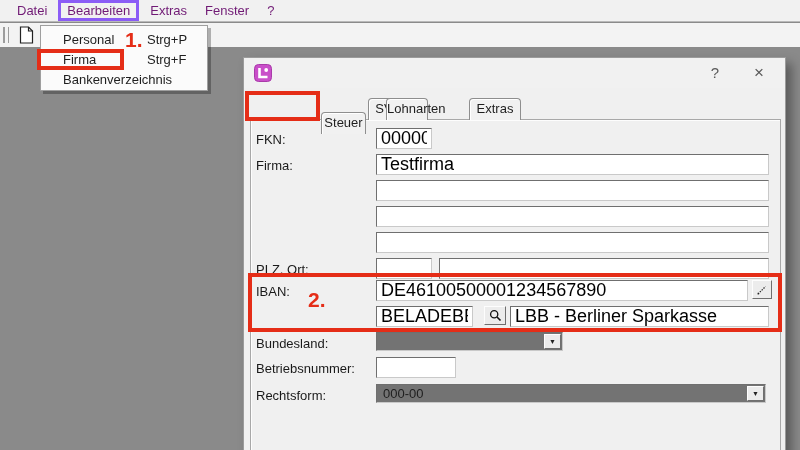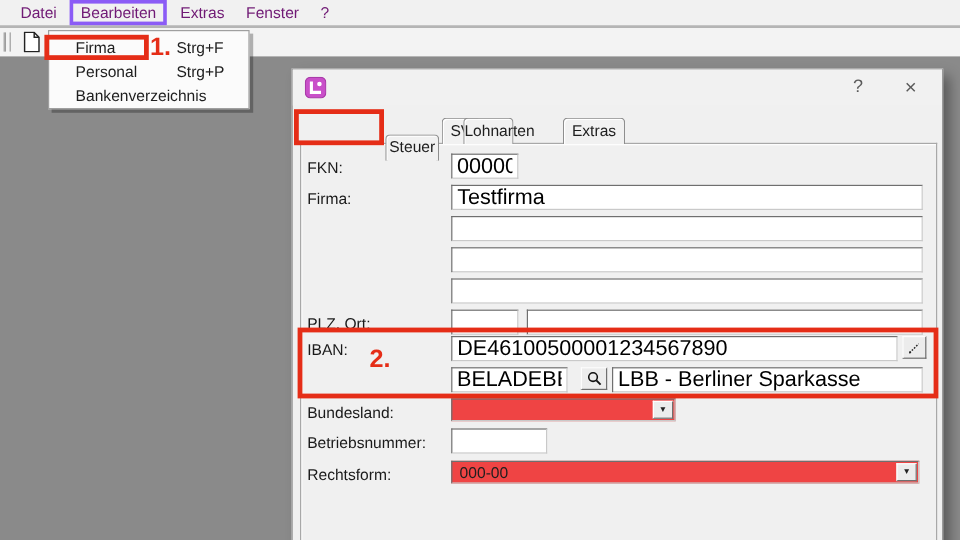--- a/index.html
+++ b/index.html
@@ -48,21 +48,21 @@
   .tab-red-box { position:absolute; left:1px; top:33px; width:75px; height:30px; border:4px solid #e52d17;
                  z-index:6; pointer-events:none; }
   .tabpanel { position:absolute; left:6px; top:61px; width:531px; height:339px; background:#f0f0f0;
               border:1px solid #a8a8a8; border-bottom:none; box-shadow:inset 1px 1px 0 #fdfdfd; z-index:1; }
 
   
   .frm-label { position:absolute; left:12px; width:118px; color:#1a1a1a; z-index:3; }
   .win-input { position:absolute; height:21px; background:#ffffff; border:1px solid; z-index:3;
                border-color:#6f6f6f #c9c9c9 #c9c9c9 #6f6f6f; padding:0 4px;
                font-family:"Liberation Sans", sans-serif; font-size:18px; color:#000; }
-  .combo { position:absolute; height:19px; background:#ef4444; border:1px solid; z-index:3;
+  .combo { position:absolute; height:19px; background:#737373; border:1px solid; z-index:3;
            border-color:#6f6f6f #c9c9c9 #c9c9c9 #6f6f6f; }
   .combo .val { position:absolute; left:6px; top:1px; line-height:16px; }
   .combo-btn { position:absolute; right:1px; top:1px; bottom:1px; width:17px; background:#ececec;
                border:1px solid; border-color:#fdfdfd #6f6f6f #6f6f6f #fdfdfd;
                font-size:7px; color:#222; display:flex; align-items:center; justify-content:center; }
   .sq-btn { position:absolute; height:19px; background:#ececec; border:1px solid; z-index:3;
             border-color:#fdfdfd #6f6f6f #6f6f6f #fdfdfd; display:flex; align-items:center; justify-content:center; }
 
   .red-box2 { position:absolute; left:4px; top:215px; width:534px; height:59px; border:4px solid #e52d17;
               z-index:7; pointer-events:none; }
@@ -87,27 +87,27 @@
     <div class="tb-btn">
       <svg width="15" height="18" viewBox="0 0 15 18">
         <path d="M1.5 1 h8 l4 4 v12 h-12 z" fill="#ffffff" stroke="#222" stroke-width="1.2"></path>
         <path d="M9.5 1 v4 h4" fill="none" stroke="#222" stroke-width="1.2"></path>
       </svg>
     </div>
   </div>
 
   <div class="menu-popup">
     <div class="menu-row">
+      <span class="lbl">Personal</span>
+      <span class="sc">Strg+P</span>
+    </div>
+    <div class="menu-row">
       <div class="red-outline-firma"></div>
       <span class="lbl">Firma</span>
       <span class="sc">Strg+F</span>
-    </div>
-    <div class="menu-row">
-      <span class="lbl">Personal</span>
-      <span class="sc">Strg+P</span>
     </div>
     <div class="menu-row">
       <span class="lbl">Bankenverzeichnis</span>
       <span class="sc"></span>
     </div>
   </div>
   <div class="step1">1.</div>
 
   <div class="dialog">
 

